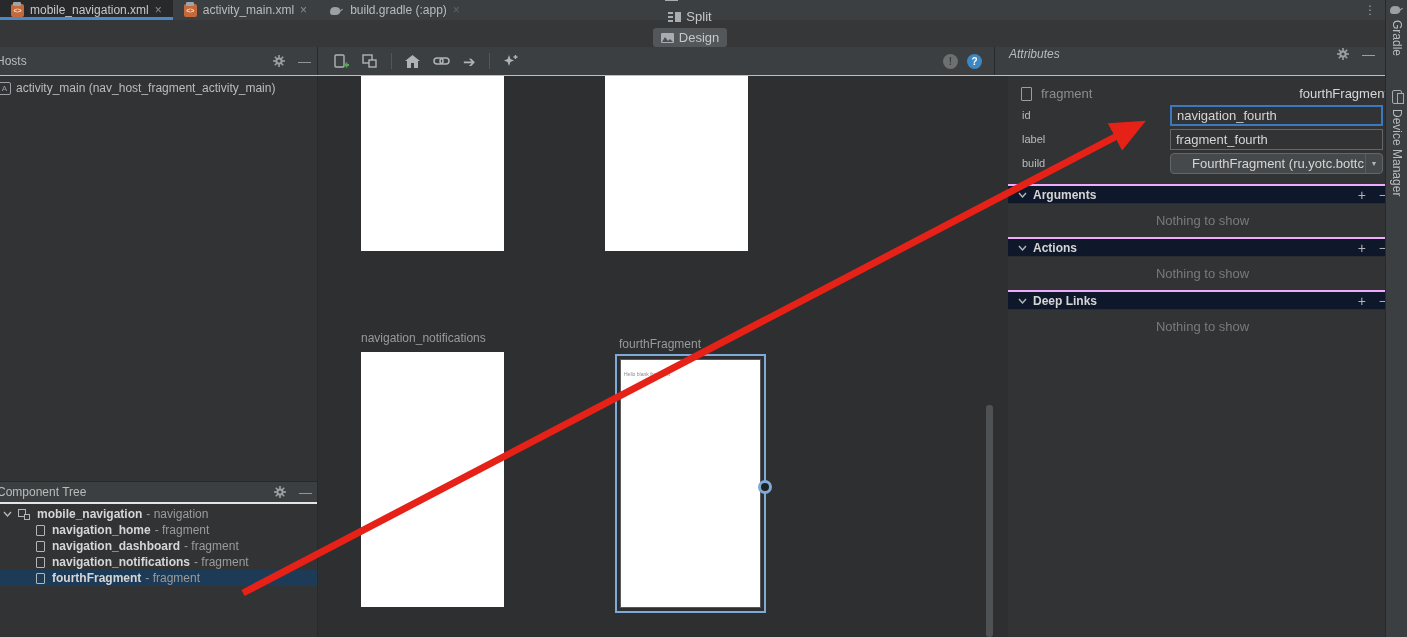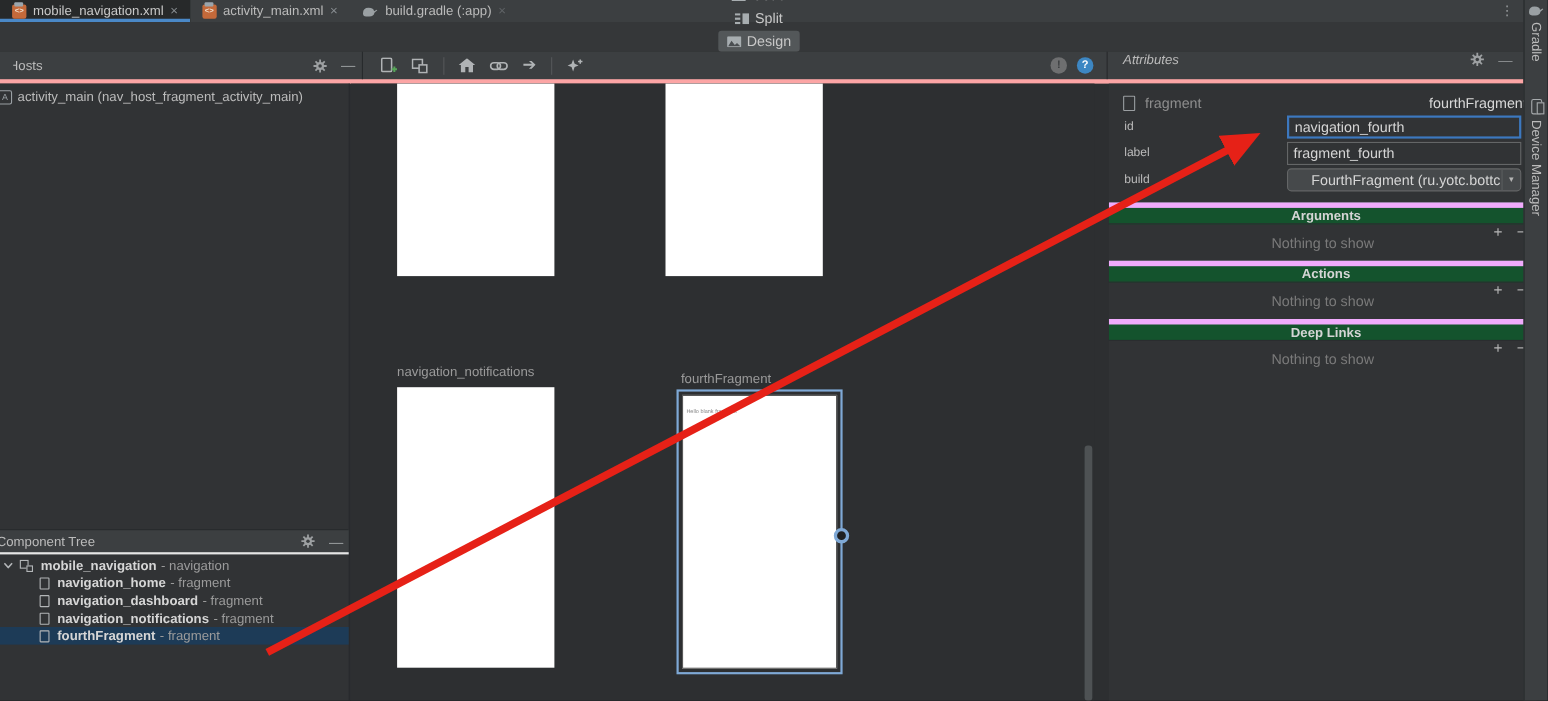--- a/index.html
+++ b/index.html
@@ -27,21 +27,21 @@
   
   .toolbar2 { position:absolute; top:20px; left:0; width:1385px; height:27px;
     background:#353739; display:flex; align-items:center; justify-content:flex-end;
     padding-right:5px; gap:2px;flex-direction:column; }
   .viewbtn { display:flex; align-items:center; gap:5px; font-size:13px; color:#c7c7c7;
     padding:2px 8px; border-radius:3px; }
   .viewbtn.active { background:#535759; }
   .ic { display:inline-block; }
   
   .headerrow { position:absolute; top:47px; left:0; width:1385px; height:29px;
-    background:#3c3f41; border-bottom:4px solid #fca5a5; display:flex;padding-left:12px; }
+    background:#3c3f41; border-bottom:1px solid #fca5a5; display:flex; }
   .hosts-header { width:318px; border-right:1px solid #272a2c; display:flex;
     align-items:center; overflow:hidden; padding-right:6px; }
   .hosts-header .title { font-size:12px; color:#bbbbbb; margin-left:-4px; white-space:nowrap; }
   .hdr-actions { margin-left:auto; display:flex; align-items:center; gap:12px; }
   .minus-glyph { color:#9da0a2; font-size:13px; line-height:1; }
   .canvas-toolbar { width:677px; display:flex; align-items:center; gap:13px;
     padding-left:16px; border-right:1px solid #272a2c; }
   .tool-sep { width:1px; height:16px; background:#545759; }
   .arrow-glyph { color:#b0b3b5; font-size:15px; line-height:1; }
   .status-group { margin-left:auto; display:flex; gap:9px; margin-right:12px; align-items:center; }
@@ -103,22 +103,22 @@
   .fselect { position:absolute; right:14px; top:1px; width:213px; height:21px;
     background:#46494b; border:1px solid #646667; border-radius:4px; display:flex;
     align-items:center; overflow:hidden; }
   .fselect .val { font-size:13px; color:#d5d5d5; padding-left:21px; white-space:nowrap;
     overflow:hidden; flex:1; }
   .fselect .dd { width:17px; align-self:stretch; border-left:1px solid #5a5d5f;
     display:flex; align-items:center; justify-content:center; color:#b5b5b5; font-size:7px; }
   .attrs-mini-scroll { position:absolute; right:2px; top:57px; width:4px; height:22px;
     background:#5d6061; border-radius:2px; }
   .sections { margin-top:8px; }
-  .sec-header { height:20px; background:#14532d; border-top:5px solid #f0abfc;
-    border-bottom:1px solid #2a2d2f; display:flex; align-items:center; padding:0 10px 0 10px;flex-direction:column; }
+  .sec-header { height:20px; background:#0f172a; border-top:2px solid #f0abfc;
+    border-bottom:1px solid #2a2d2f; display:flex; align-items:center; padding:0 10px 0 10px; }
   .sec-header .stitle { font-size:12px; font-weight:bold; color:#d5d5d5; margin-left:6px; }
   .sec-actions { margin-left:auto; display:flex; gap:13px; }
   .pm { color:#b5b5b5; font-size:14px; line-height:1; }
   .sec-empty { height:33px; display:flex; align-items:center; justify-content:center;
     font-size:13px; color:#7a7a7a; }
   
   .stripe { position:absolute; top:0; right:0; width:22px; height:637px; background:#3c3f41;
     border-left:1px solid #272a2c; display:flex; flex-direction:column; align-items:center; }
   .stripe .vlabel { writing-mode:vertical-rl; font-size:12px; color:#bbbbbb; margin-top:5px; }
   .phone-icon { width:10px; height:14px; border:1px solid #a7abad; border-radius:2px;

